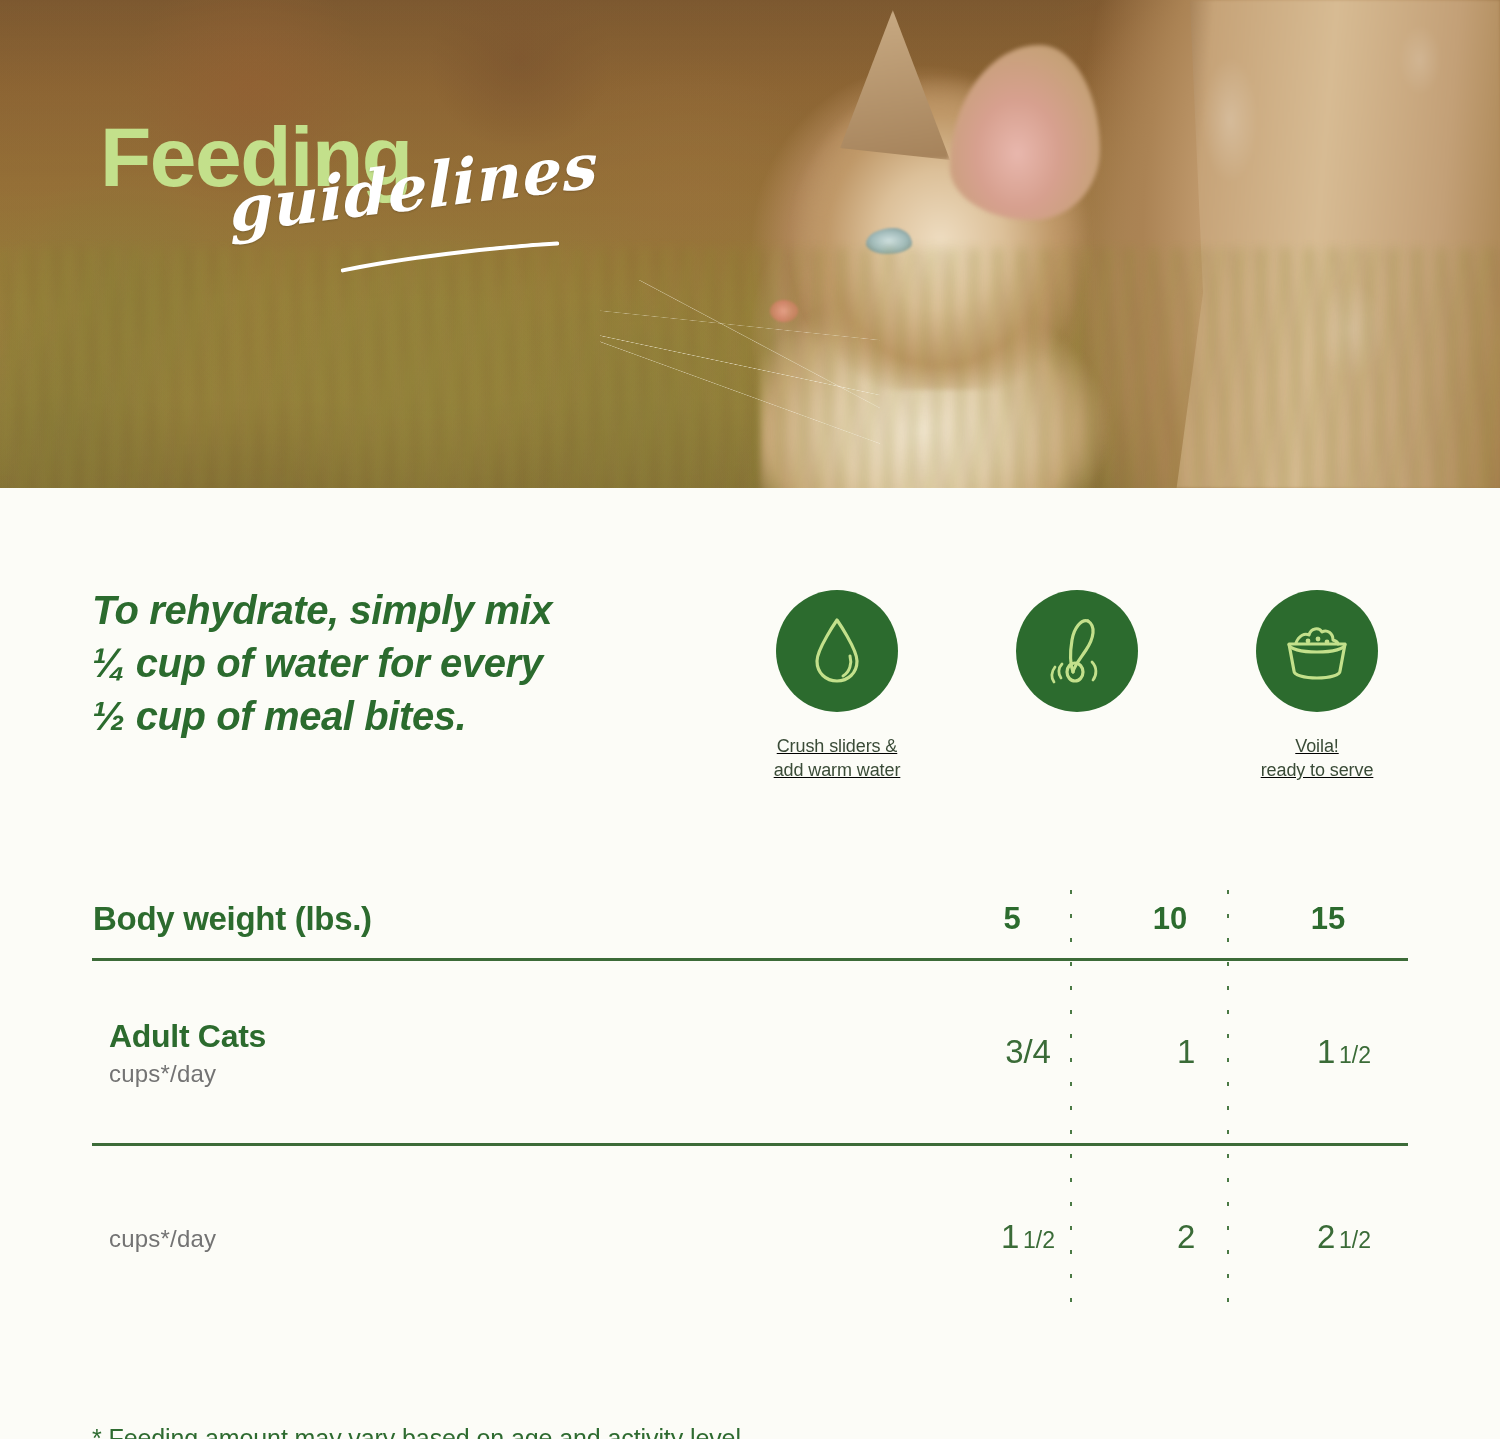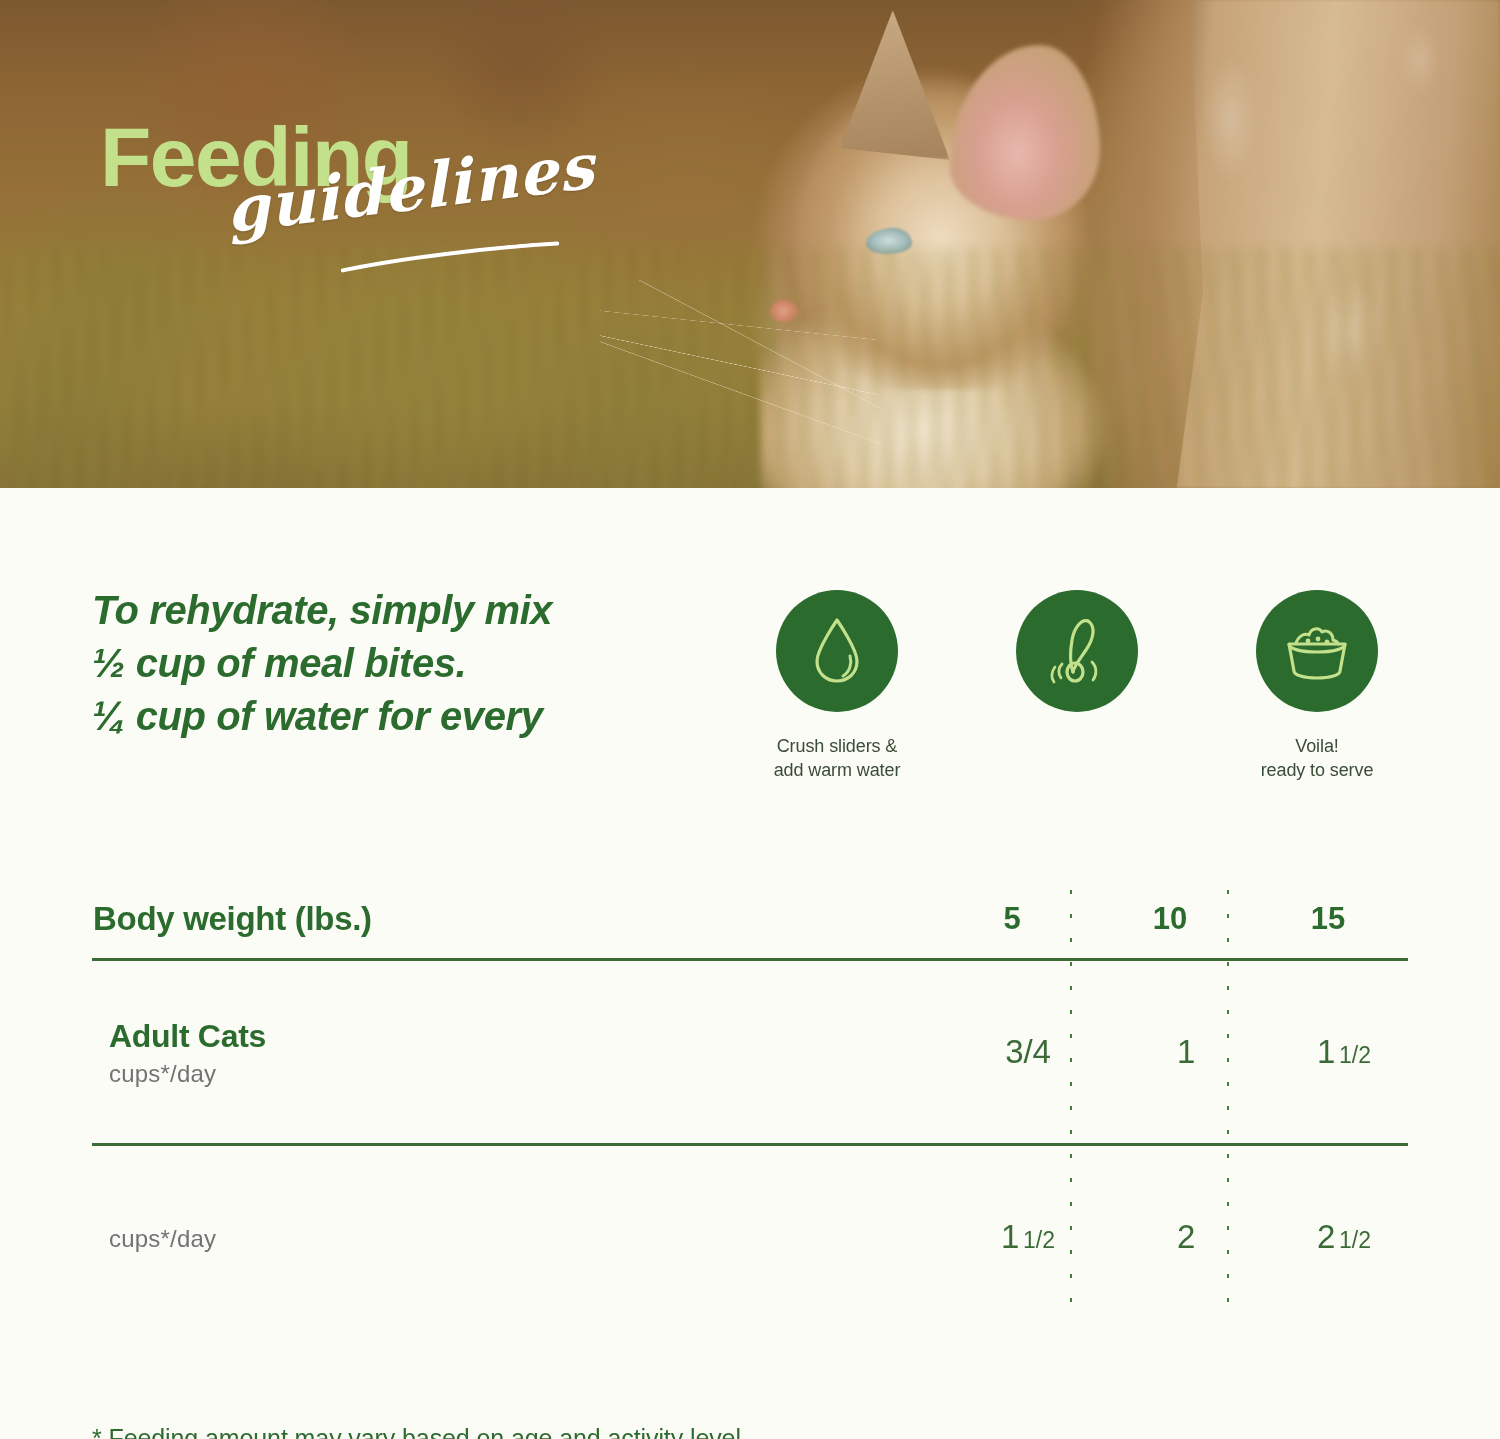--- a/index.html
+++ b/index.html
@@ -185,20 +185,21 @@
     width: 640px;
     margin: 0;
   }
   .rehydrate-text span { display: block; font-style: italic; }
 
   .steps {
     display: flex;
     gap: 58px;
     margin-left: 36px;
     margin-top: 6px;
+    text-decoration: underline;
   }
   .step {
     width: 182px;
     text-align: center;
   }
   .step-circle {
     width: 122px;
     height: 122px;
     border-radius: 50%;
     background: #2C6B2E;
@@ -330,22 +331,22 @@
     </div>
   </div>
 </div>
 
 <div class="content">
 
   <div class="intro-row">
 
     <p class="rehydrate-text">
       <span>To rehydrate, simply mix</span>
+      <span>¼ cup of water for every</span>
       <span>½ cup of meal bites.</span>
-      <span>¼ cup of water for every</span>
     </p>
 
     <div class="steps">
 
       <div class="step">
         <div class="step-circle">
           <svg width="60" height="72" viewBox="0 0 60 72">
             <path d="M30 5 C30 5, 50 34, 50 46 C50 58, 41 66, 30 66 C19 66, 10 58, 10 46 C10 34, 30 5, 30 5 Z" fill="none" stroke="#C3E08B" stroke-width="3.2" stroke-linejoin="round"></path>
             <path d="M43 41 C45 48, 43 57, 36 61" fill="none" stroke="#C3E08B" stroke-width="3" stroke-linecap="round"></path>
           </svg>

